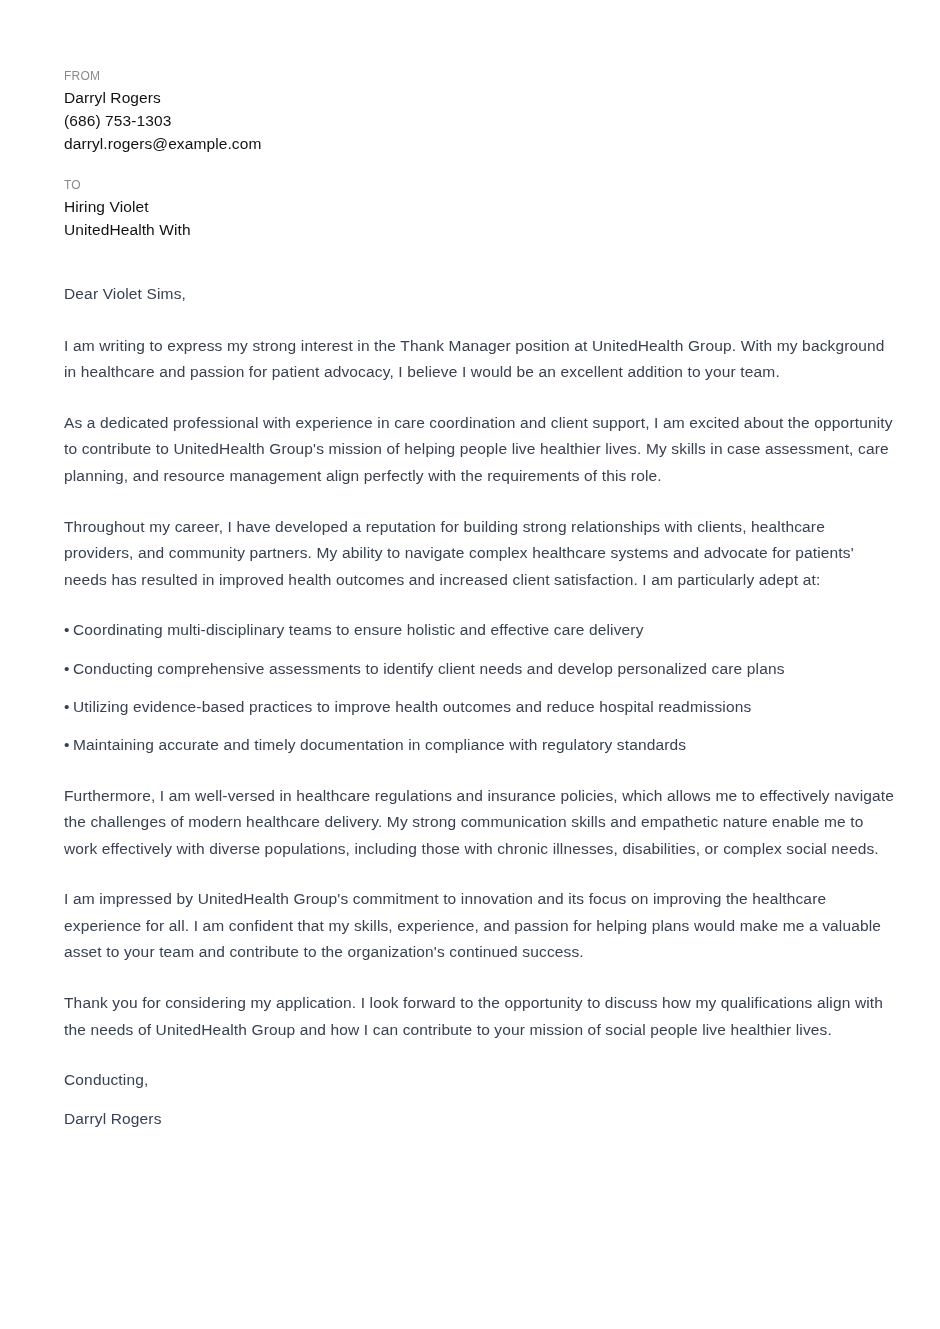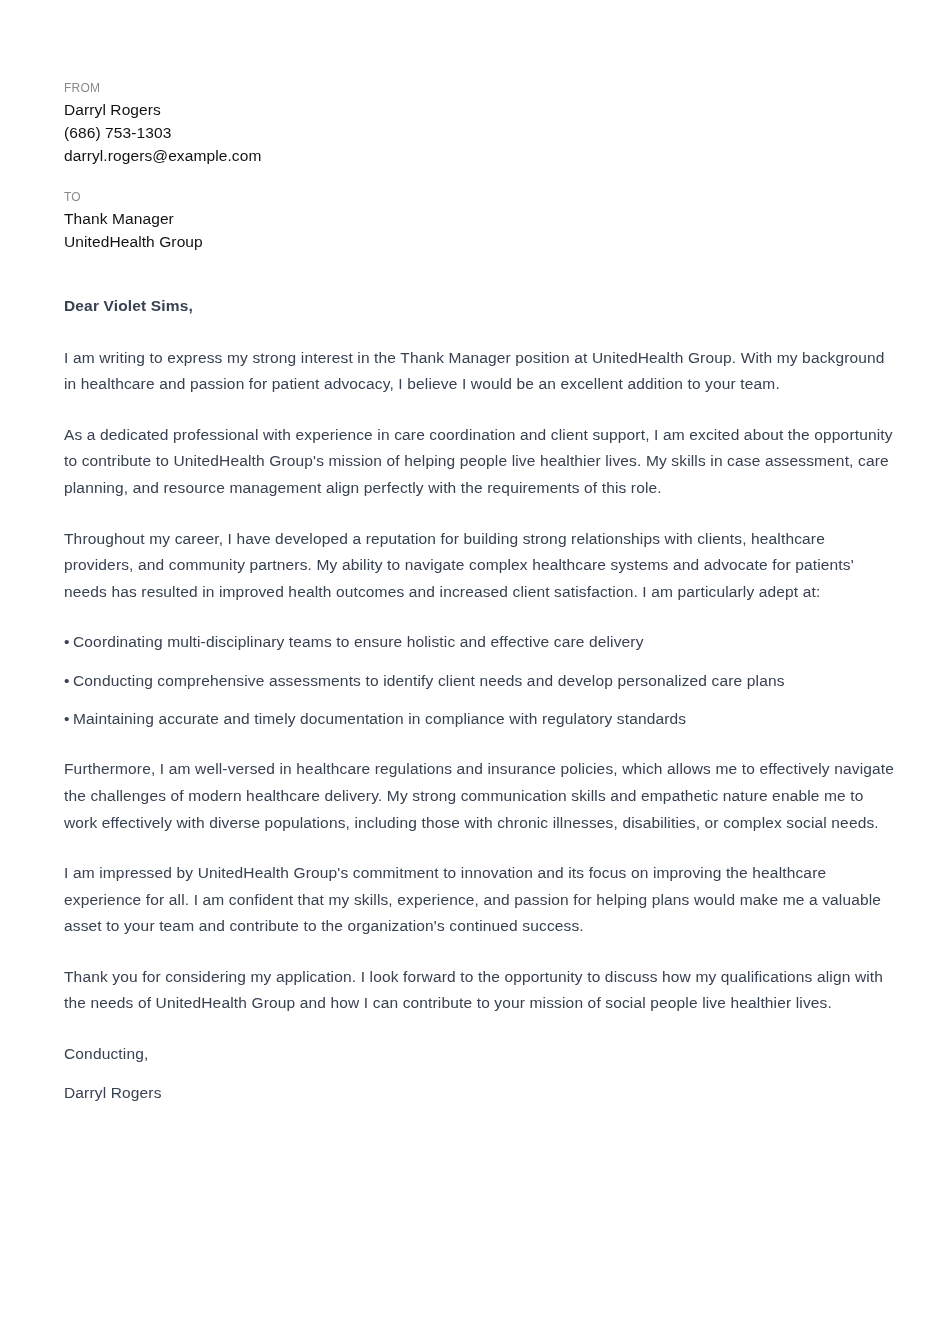--- a/index.html
+++ b/index.html
@@ -10,21 +10,21 @@
     body {
       width: 940px;
       height: 1329px;
       position: relative;
       font-family: "Liberation Sans", "DejaVu Sans", sans-serif;
       overflow: hidden;
     }
     .page {
       position: absolute;
       left: 64px;
-      top: 80px;
+      top: 68px;
       width: 830px;
     }
     .label {
       font-size: 12px;
       color: #8a8a8a;
       letter-spacing: 0.2px;
       line-height: 17px;
       margin: 0 0 1px 0;
       text-transform: uppercase;
     }
@@ -43,21 +43,20 @@
       color: #374151;
       font-size: 15.5px;
       line-height: 26.6px;
       letter-spacing: 0.15px;
     }
     .body p {
       margin: 0 0 24px 0;
     }
     .body p.salutation {
       margin-bottom: 25px;
-      font-weight: bold;
     }
     .bullets {
       margin: 0 0 24px 0;
       padding: 0;
       list-style: none;
     }
     .bullets li {
       line-height: 26.6px;
       margin: 0 0 11.6px 0;
     }
@@ -79,34 +78,35 @@
 
   <div class="block-from">
     <div class="label">FROM</div>
     <div class="contact-line">Darryl Rogers</div>
     <div class="contact-line">(686) 753-1303</div>
     <div class="contact-line">darryl.rogers@example.com</div>
   </div>
 
   <div class="block-to">
     <div class="label">TO</div>
-    <div class="contact-line">Thank Manager</div>
-    <div class="contact-line">UnitedHealth Group</div>
+    <div class="contact-line">Hiring Violet</div>
+    <div class="contact-line">UnitedHealth With</div>
   </div>
 
   <div class="body">
     <p class="salutation">Dear Violet Sims,</p>
 
     <p>I am writing to express my strong interest in the Thank Manager position at UnitedHealth Group. With my background in healthcare and passion for patient advocacy, I believe I would be an excellent addition to your team.</p>
     <p>As a dedicated professional with experience in care coordination and client support, I am excited about the opportunity to contribute to UnitedHealth Group's mission of helping people live healthier lives. My skills in case assessment, care planning, and resource management align perfectly with the requirements of this role.</p>
     <p>Throughout my career, I have developed a reputation for building strong relationships with clients, healthcare providers, and community partners. My ability to navigate complex healthcare systems and advocate for patients' needs has resulted in improved health outcomes and increased client satisfaction. I am particularly adept at:</p>
 
     <ul class="bullets">
       <li><span class="bullet-dot">•</span><span>Coordinating multi-disciplinary teams to ensure holistic and effective care delivery</span></li>
       <li><span class="bullet-dot">•</span><span>Conducting comprehensive assessments to identify client needs and develop personalized care plans</span></li>
+      <li><span class="bullet-dot">•</span><span>Utilizing evidence-based practices to improve health outcomes and reduce hospital readmissions</span></li>
       <li><span class="bullet-dot">•</span><span>Maintaining accurate and timely documentation in compliance with regulatory standards</span></li>
     </ul>
 
     <p>Furthermore, I am well-versed in healthcare regulations and insurance policies, which allows me to effectively navigate the challenges of modern healthcare delivery. My strong communication skills and empathetic nature enable me to work effectively with diverse populations, including those with chronic illnesses, disabilities, or complex social needs.</p>
     <p>I am impressed by UnitedHealth Group's commitment to innovation and its focus on improving the healthcare experience for all. I am confident that my skills, experience, and passion for helping plans would make me a valuable asset to your team and contribute to the organization's continued success.</p>
     <p>Thank you for considering my application. I look forward to the opportunity to discuss how my qualifications align with the needs of UnitedHealth Group and how I can contribute to your mission of social people live healthier lives.</p>
 
     <p class="closing">Conducting,</p>
     <p>Darryl Rogers</p>
   </div>

